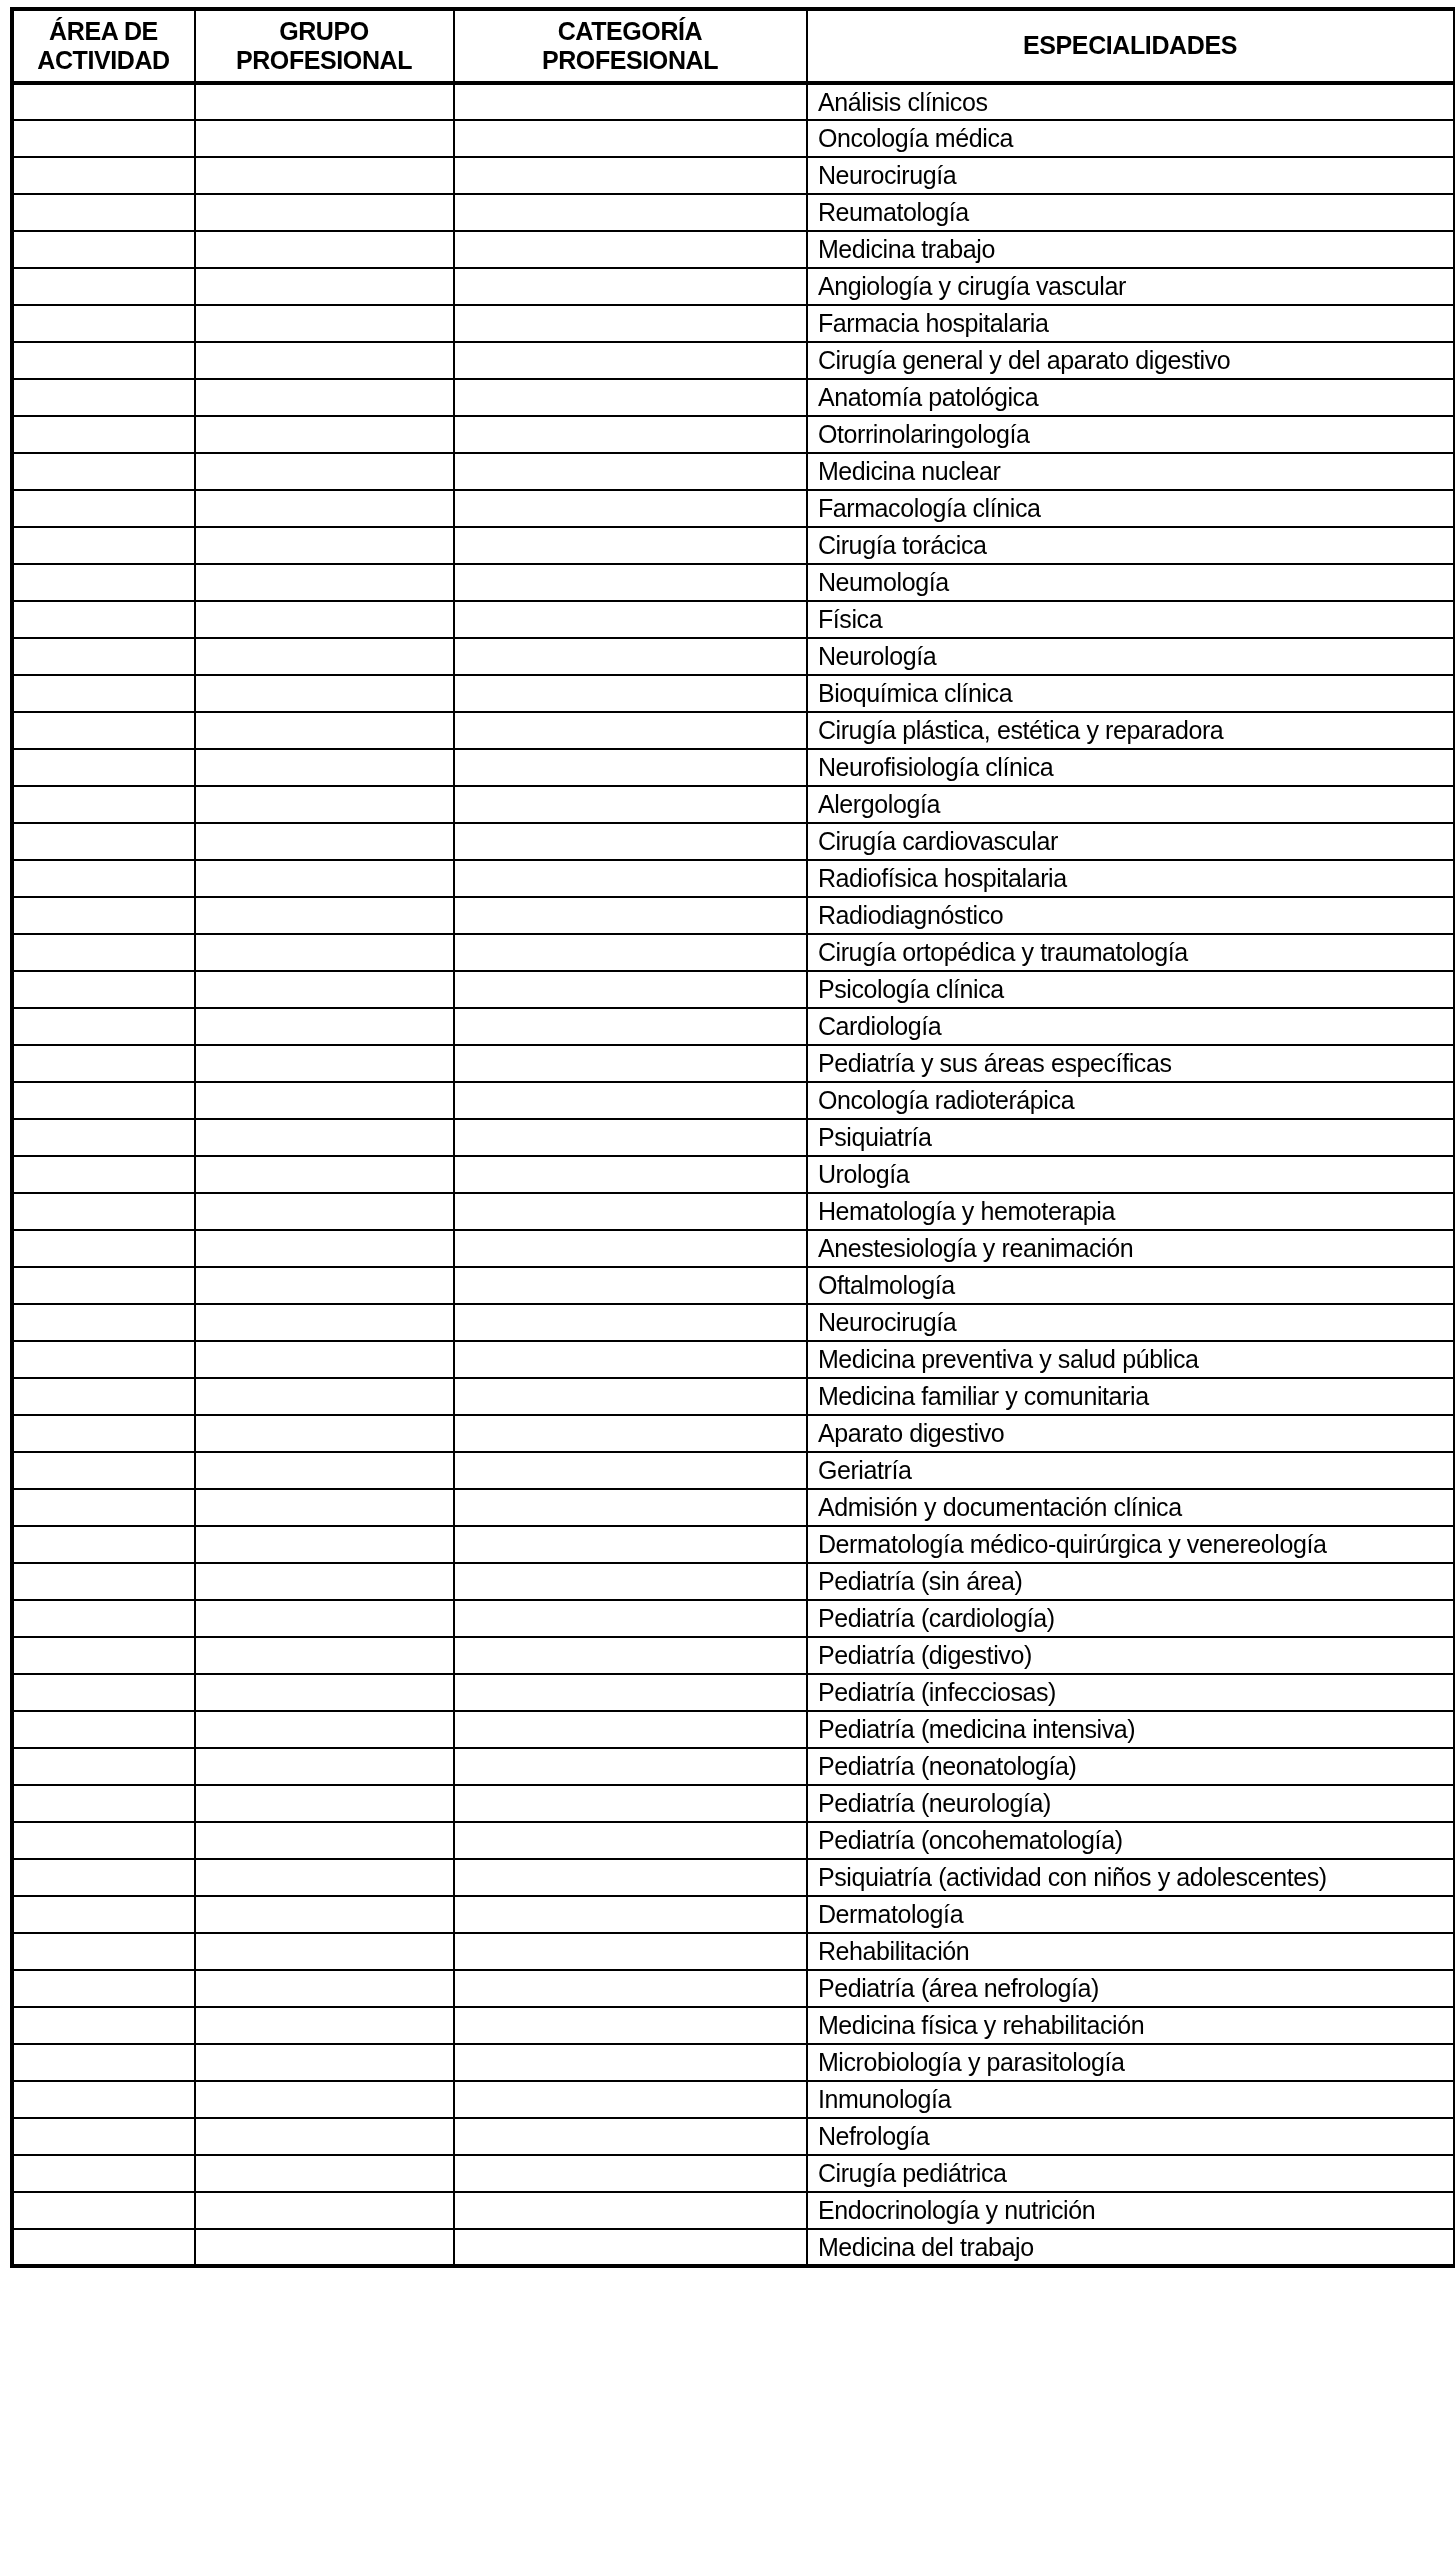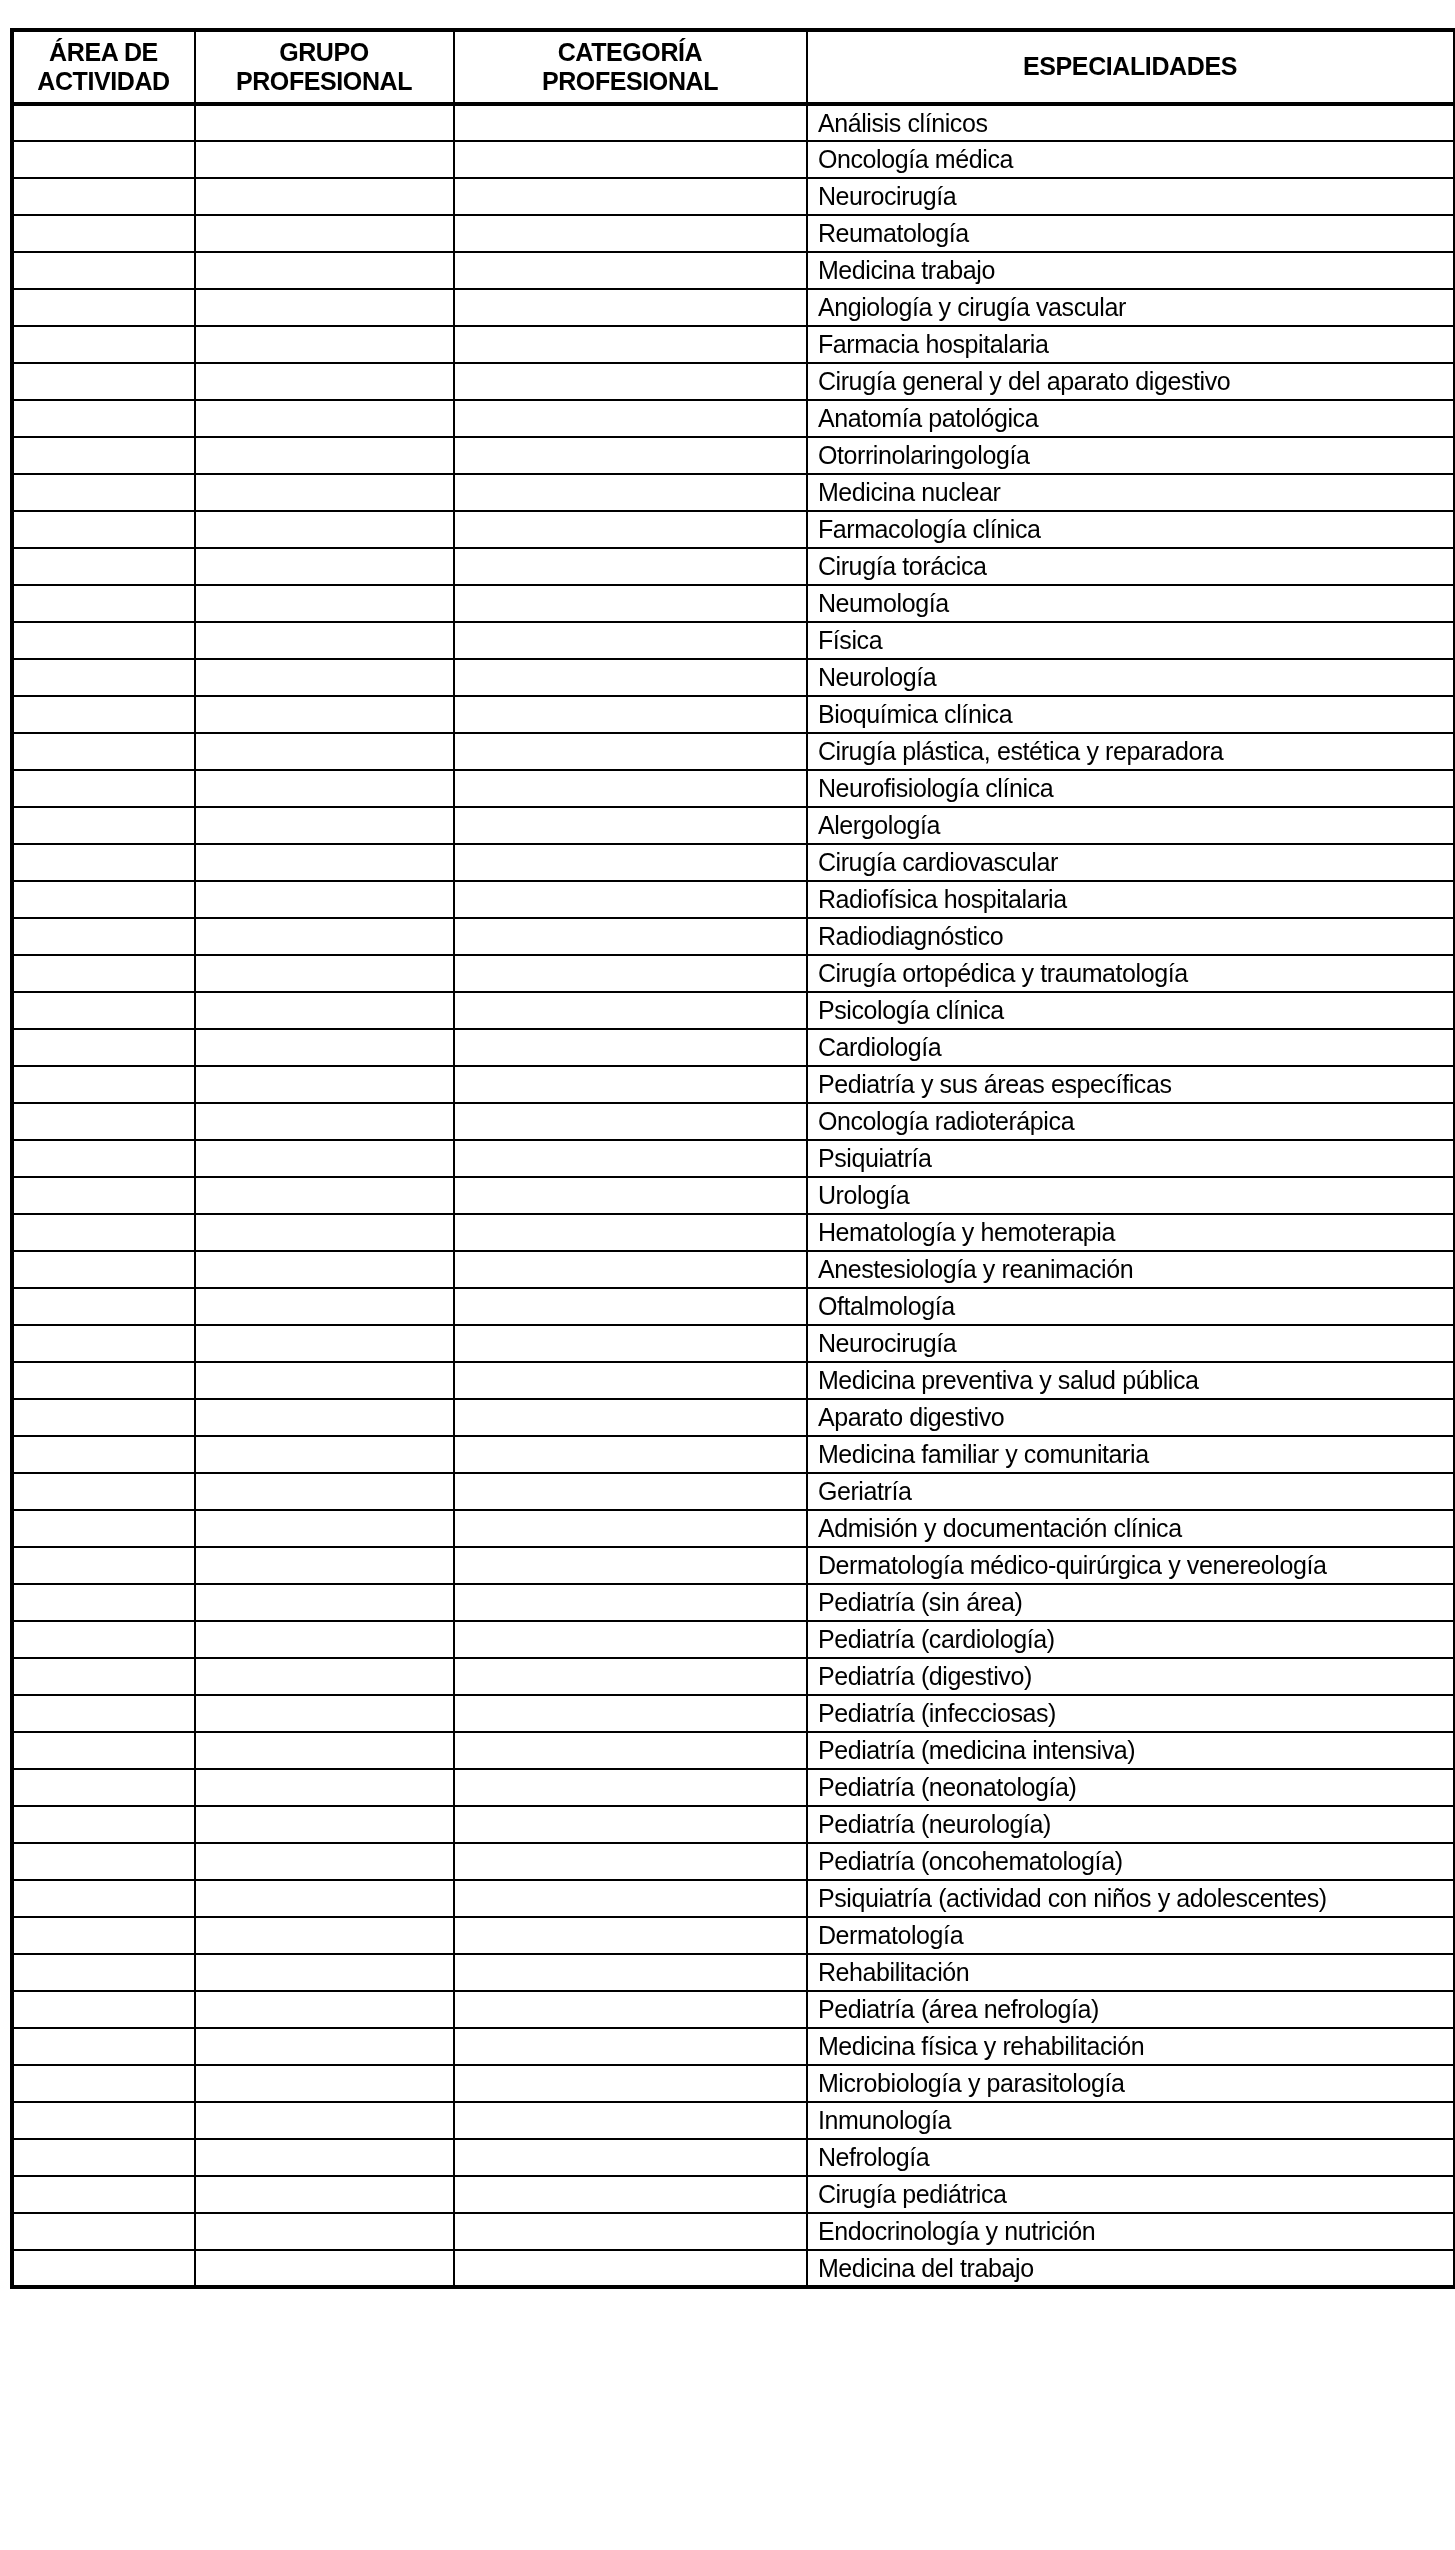--- a/index.html
+++ b/index.html
@@ -10,21 +10,21 @@
     height: 2550px;
     font-family: "Liberation Sans", sans-serif;
     color: #000000;
     position: relative;
   }
   table.doc-table {
     border-collapse: collapse;
     table-layout: fixed;
     position: absolute;
     left: 9.5px;
-    top: 28px;
+    top: 7px;
     width: 1442px;
     border: 4.3px solid #000;
   }
   col.c-area      { width: 183px; }
   col.c-grupo     { width: 259px; }
   col.c-categoria { width: 353px; }
   col.c-espec     { width: 648px; }
 
   th, td {
     border: 2.6px solid #000;
@@ -286,27 +286,27 @@
       <tr>
         <td class="empty-cell"></td>
         <td class="empty-cell"></td>
         <td class="empty-cell"></td>
         <td class="spec-cell">Medicina preventiva y salud pública</td>
       </tr>
       <tr>
         <td class="empty-cell"></td>
         <td class="empty-cell"></td>
         <td class="empty-cell"></td>
+        <td class="spec-cell">Medicina familiar y comunitaria</td>
+      </tr>
+      <tr>
+        <td class="empty-cell"></td>
+        <td class="empty-cell"></td>
+        <td class="empty-cell"></td>
         <td class="spec-cell">Aparato digestivo</td>
-      </tr>
-      <tr>
-        <td class="empty-cell"></td>
-        <td class="empty-cell"></td>
-        <td class="empty-cell"></td>
-        <td class="spec-cell">Medicina familiar y comunitaria</td>
       </tr>
       <tr>
         <td class="empty-cell"></td>
         <td class="empty-cell"></td>
         <td class="empty-cell"></td>
         <td class="spec-cell">Geriatría</td>
       </tr>
       <tr>
         <td class="empty-cell"></td>
         <td class="empty-cell"></td>

